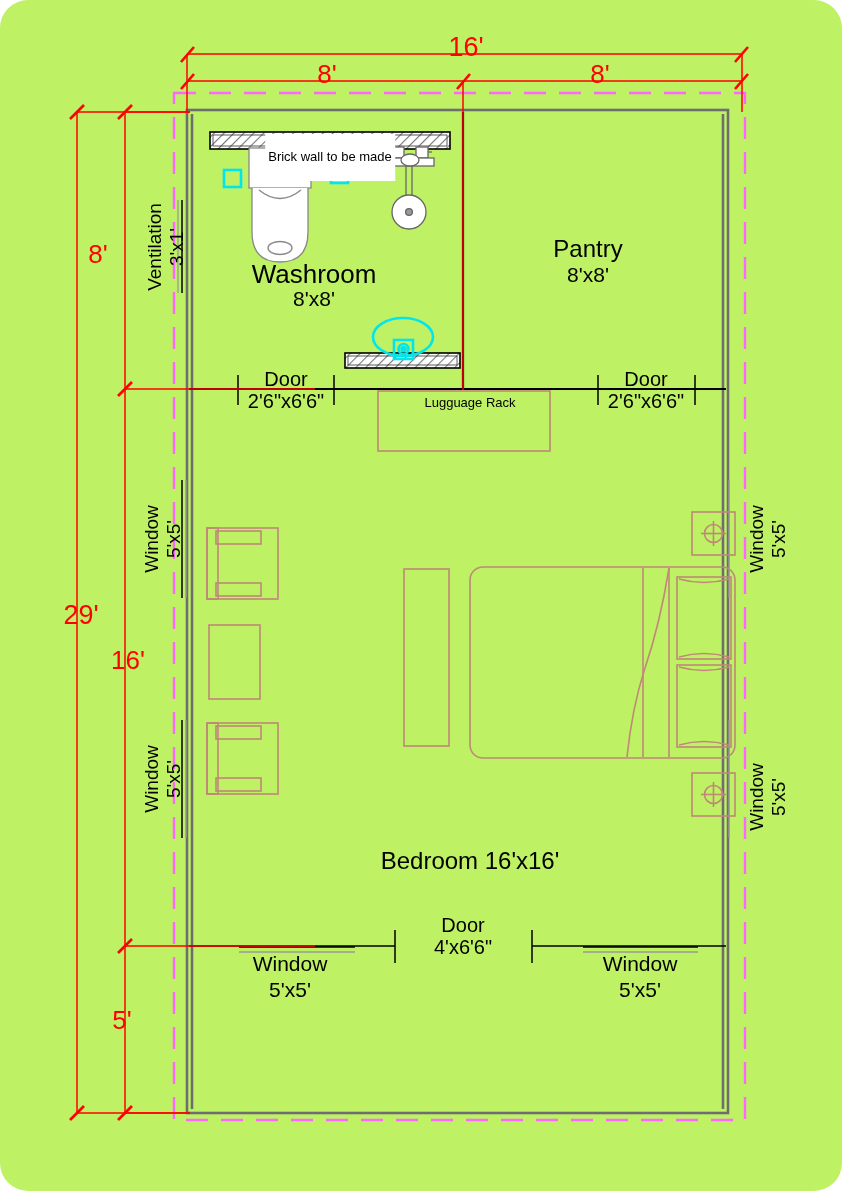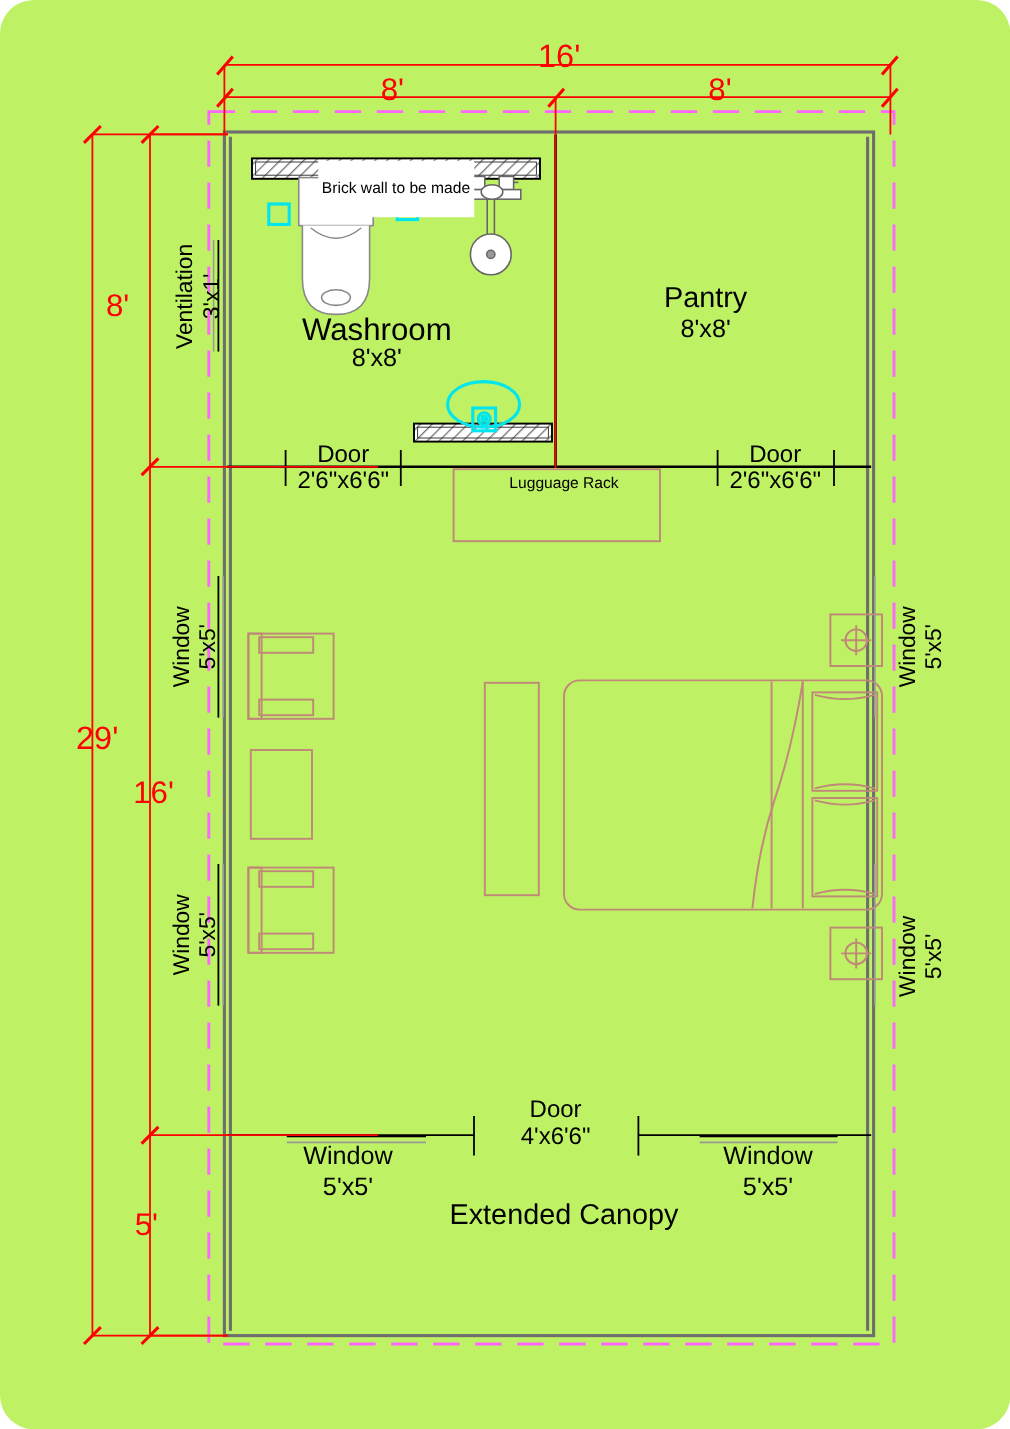--- a/index.html
+++ b/index.html
@@ -231,24 +231,24 @@
   <div class="txt ctr" style="left:588px;top:263px;font-size:21px">8'x8'</div>
 
   <div class="txt ctr" style="left:286px;top:368px;font-size:20px">Door</div>
   <div class="txt ctr" style="left:286px;top:390px;font-size:20px">2'6"x6'6"</div>
 
   <div class="txt ctr" style="left:646px;top:368px;font-size:20px">Door</div>
   <div class="txt ctr" style="left:646px;top:390px;font-size:20px">2'6"x6'6"</div>
 
   <div class="txt ctr" style="left:470px;top:396px;font-size:13px">Lugguage Rack</div>
 
+  <div class="txt ctr" style="left:470px;top:848px;font-size:24px">Bedroom 16'x16'</div>
 
   <div class="txt ctr" style="left:463px;top:914px;font-size:20px">Door</div>
   <div class="txt ctr" style="left:463px;top:936px;font-size:20px">4'x6'6"</div>
 
   <div class="txt ctr" style="left:290px;top:952px;font-size:21px">Window</div>
   <div class="txt ctr" style="left:290px;top:978px;font-size:21px">5'x5'</div>
   <div class="txt ctr" style="left:640px;top:952px;font-size:21px">Window</div>
   <div class="txt ctr" style="left:640px;top:978px;font-size:21px">5'x5'</div>
 
-  <div class="txt ctr" style="left:470px;top:1000px;font-size:24px">Extended Canopy</div>
 
 </div>
 
 </body></html>

